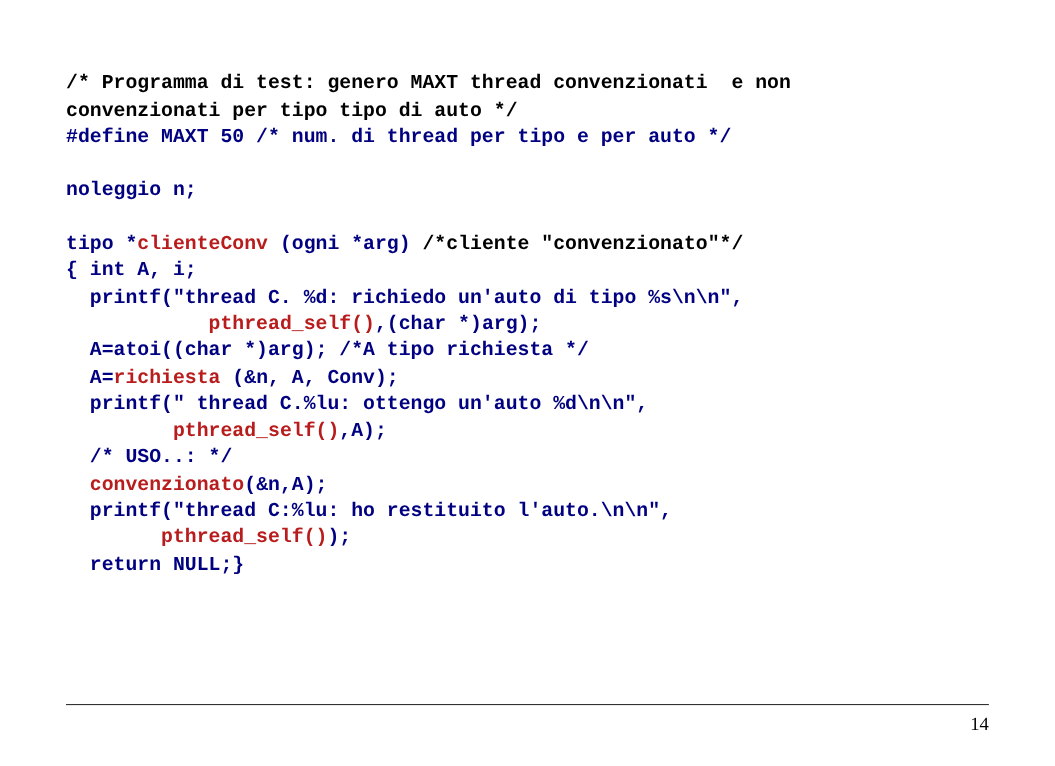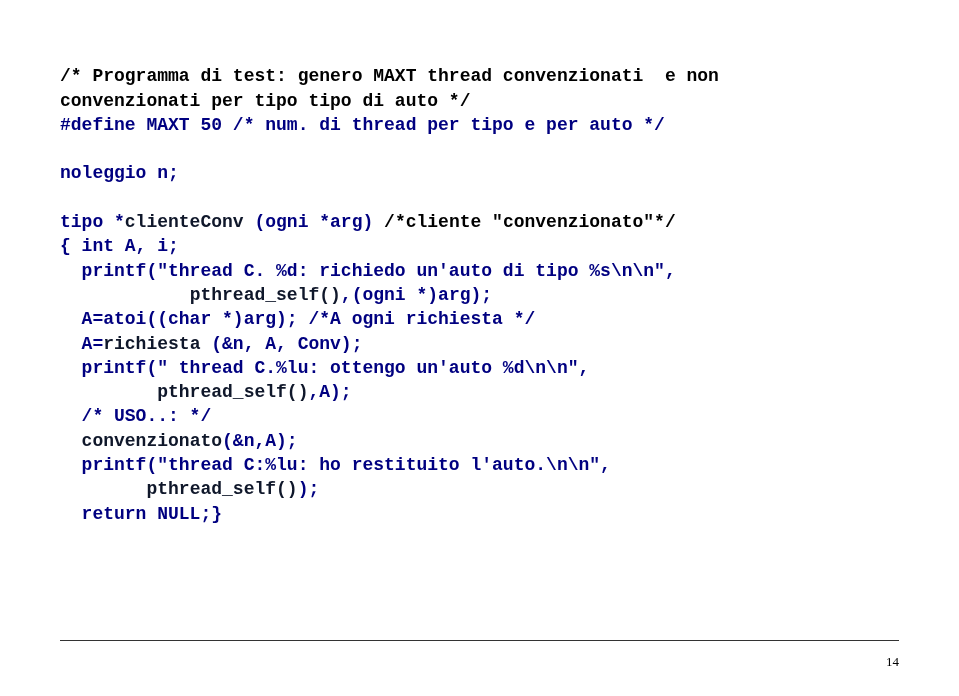--- a/index.html
+++ b/index.html
@@ -14,28 +14,28 @@
     width: 959px;
     height: 696px;
     box-sizing: border-box;
     position: relative;
   }
   .code-block {
     white-space: pre;
   }
   .green { color: #000000; }
   .navy { color: #000080; }
-  .strong-blue { color: #0f172a; margin-top: 44px; }
+  .strong-blue { color: #b91c1c; margin-top: 44px; }
   .page-num {
     position: absolute;
     bottom: 25px;
     right: 60px;
     font-family: "Times New Roman", serif;
     font-weight: normal;
-    font-size: 13px;
+    font-size: 17px;
     color: #000;
   }
   .rule {
     position: absolute;
     bottom: 55px;
     left: 60px;
     right: 60px;
     border-top: 1px solid #333;
   }
 </style>
@@ -45,22 +45,22 @@
 <div class="code-block">
 <span class="green">/* Programma di test: genero MAXT thread convenzionati  e non</span>
 <span class="green">convenzionati per tipo tipo di auto */</span>
 <span class="navy">#define MAXT 50 /* num. di thread per tipo e per auto */</span>
 <span></span>
 <span class="navy">noleggio n;</span>
 <span></span>
 <span class="navy"><span>tipo *</span><span class="strong-blue">clienteConv</span><span> (ogni *arg) </span><span class="green">/*cliente "convenzionato"*/</span></span>
 <span class="navy">{ int A, i;</span>
 <span class="navy">  printf("thread C. %d: richiedo un'auto di tipo %s\n\n",</span>
-<span class="navy"><span>            </span><span class="strong-blue">pthread_self()</span><span>,(ogni *)arg);</span></span>
-<span class="navy">  A=atoi((char *)arg); /*A ogni richiesta */</span>
+<span class="navy"><span>            </span><span class="strong-blue">pthread_self()</span><span>,(char *)arg);</span></span>
+<span class="navy">  A=atoi((char *)arg); /*A tipo richiesta */</span>
 <span class="navy"><span>  A=</span><span class="strong-blue">richiesta</span><span> (&amp;n, A, Conv);</span></span>
 <span class="navy">  printf(" thread C.%lu: ottengo un'auto %d\n\n",</span>
 <span class="navy"><span>         </span><span class="strong-blue">pthread_self()</span><span>,A);</span></span>
 <span class="navy">  /* USO..: */</span>
 <span class="navy"><span>  </span><span class="strong-blue">convenzionato</span><span>(&amp;n,A);</span></span>
 <span class="navy">  printf("thread C:%lu: ho restituito l'auto.\n\n",</span>
 <span class="navy"><span>        </span><span class="strong-blue">pthread_self()</span><span>);</span></span>
 <span class="navy">  return NULL;}</span>
 </div>
 

